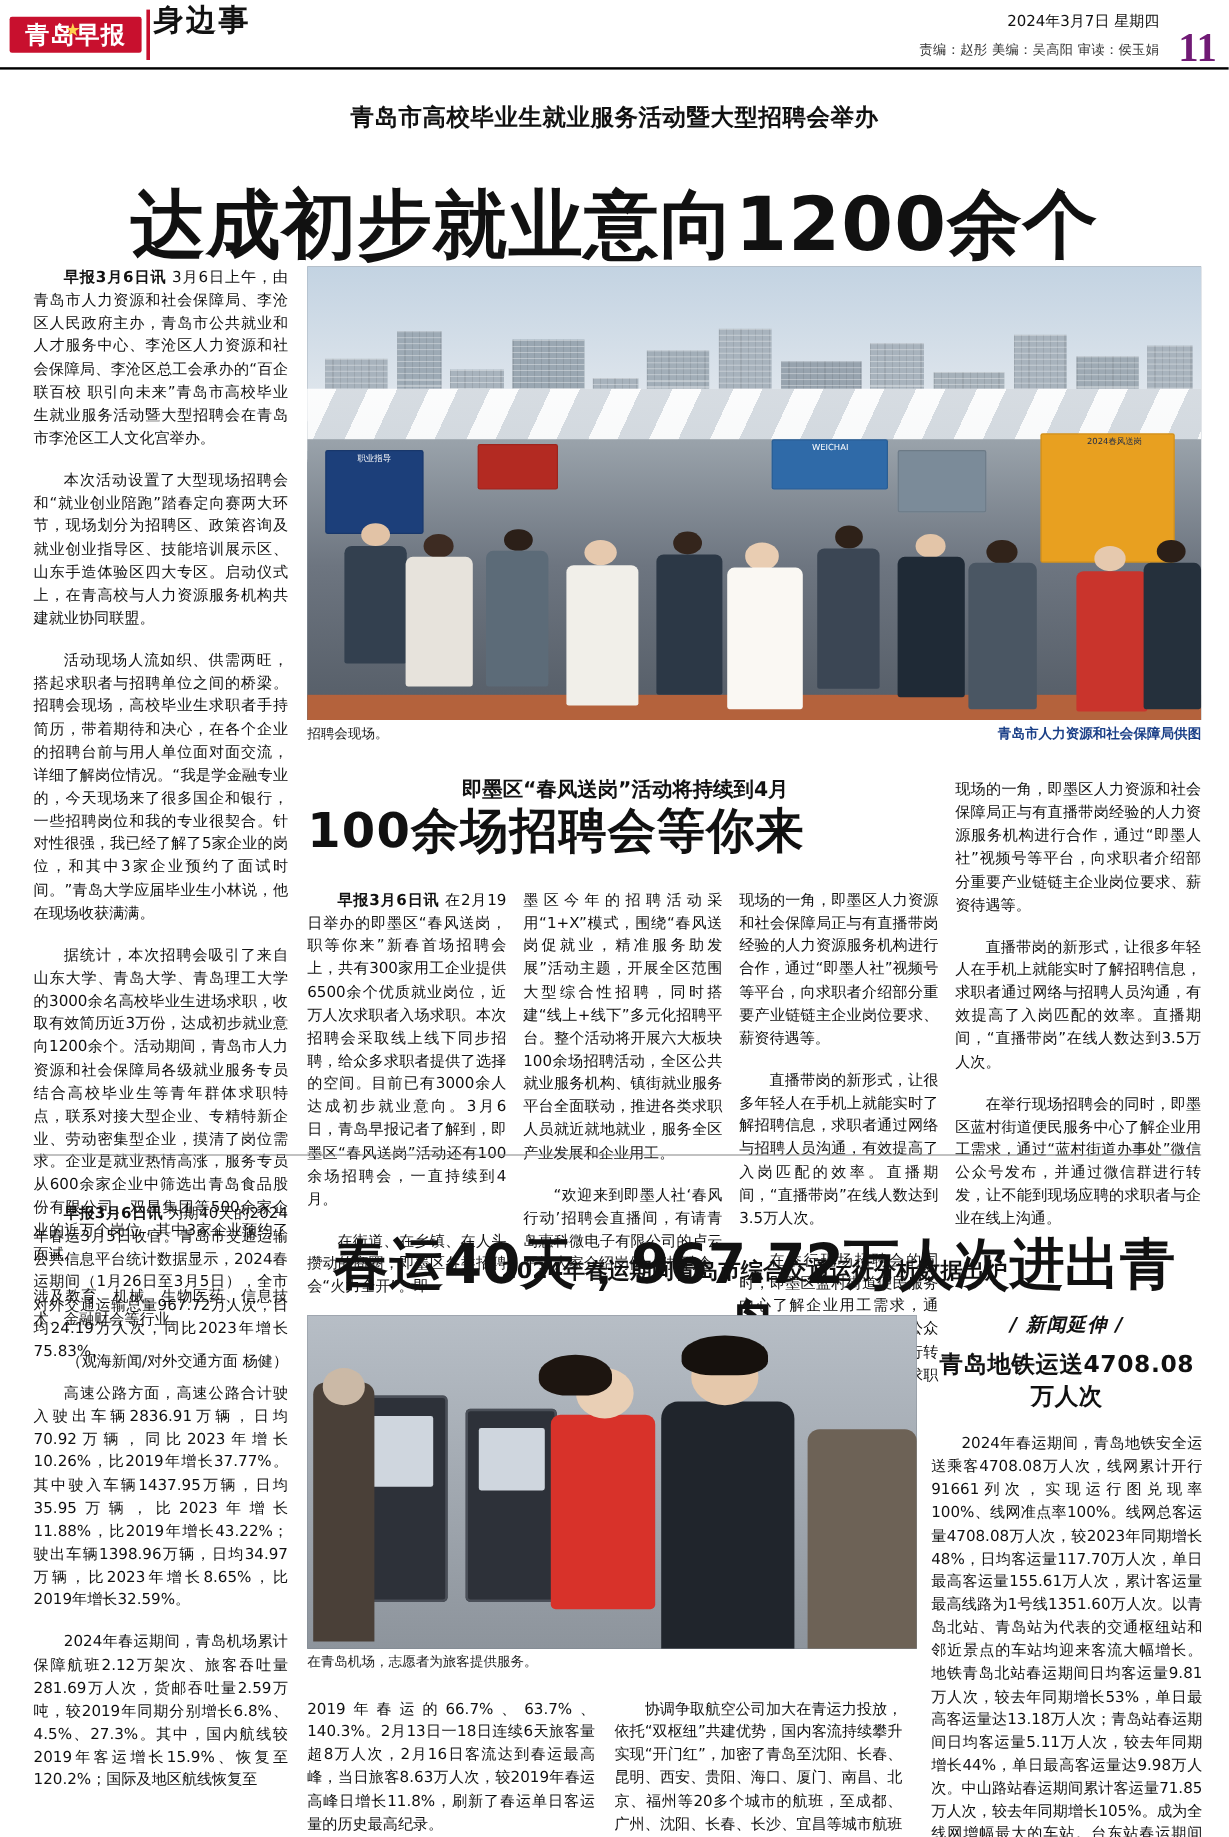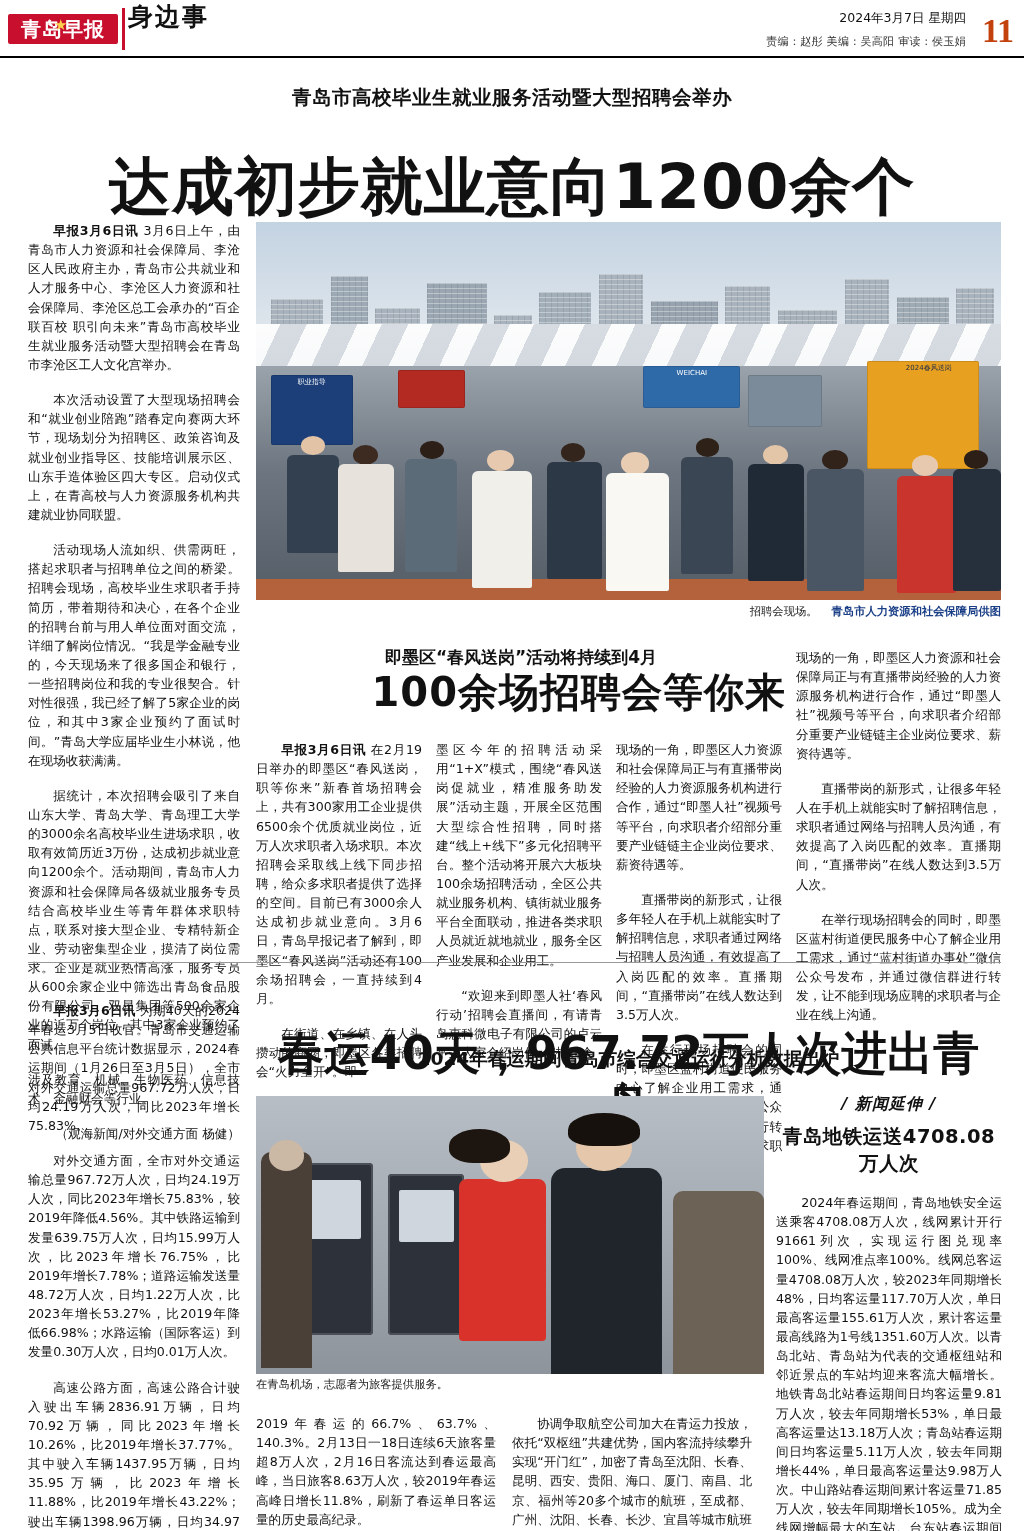--- a/index.html
+++ b/index.html
@@ -43,22 +43,22 @@
     position: absolute; left: 122px; top: 8px; width: 3px; height: 42px;
     background: #c8102e;
   }
   .mast-right {
     position: absolute; right: 58px; top: 10px;
     text-align: right;
   }
   .mast-date { font-size: 12.5px; color: #111; margin-bottom: 7px; }
   .mast-credits { font-size: 11px; color: #333; letter-spacing: .3px; }
   .page-num {
-    position: absolute; right: 10px; top: 12px;
-    font-size: 34px; color: #c2410c; font-weight: bold;
+    position: absolute; right: 10px; top: 22px;
+    font-size: 34px; color: #701a75; font-weight: bold;
     font-family: "Liberation Serif", serif;
   }
 
   
   .lead-kicker {
     position: absolute; left: 0; top: 84px; width: 1024px;
     text-align: center; font-size: 19.5px; font-weight: bold; letter-spacing: .5px;
   }
   .lead-title {
     position: absolute; left: 0; top: 112px; width: 1024px;
@@ -84,28 +84,28 @@
   #col1 { left: 28px; top: 205px; width: 212px; }
 
   
   .photo1 {
     position: absolute; left: 256px; top: 222px; width: 745px; height: 378px;
     overflow: hidden; background: #7b8896;
   }
   .cap1 {
     position: absolute; left: 256px; top: 604px; width: 745px;
     font-size: 11.3px; color: #222;
-    display: flex; justify-content: flex-end; gap: 14px;
+    display: flex; justify-content: space-between; gap: 14px;
   }
   .cap1 .credit { color: #1a3f87; font-weight: bold; }
 
   
   .sub1-title {
     position: absolute; left: 256px; top: 632px; width: 530px;
-    text-align: right; font-size: 40px; font-weight: bold; letter-spacing: 1px;
+    text-align: left; font-size: 40px; font-weight: bold; letter-spacing: 1px;
   }
   .sub1-sub {
     position: absolute; left: 256px; top: 646px; width: 530px;
     text-align: center; font-size: 17px; font-weight: bold;
   }
   #col2 { left: 256px; top: 724px; width: 166px; }
   #col3 { left: 436px; top: 724px; width: 166px; }
   #col4 { left: 616px; top: 724px; width: 166px; }
   #col5 { left: 796px; top: 632px; width: 205px; }
 
@@ -317,21 +317,20 @@
 <div class="col" id="col5">
   <p class="noind">现场的一角，即墨区人力资源和社会保障局正与有直播带岗经验的人力资源服务机构进行合作，通过“即墨人社”视频号等平台，向求职者介绍部分重要产业链链主企业岗位要求、薪资待遇等。</p>
   <p>直播带岗的新形式，让很多年轻人在手机上就能实时了解招聘信息，求职者通过网络与招聘人员沟通，有效提高了入岗匹配的效率。直播期间，“直播带岗”在线人数达到3.5万人次。</p>
   <p>在举行现场招聘会的同时，即墨区蓝村街道便民服务中心了解企业用工需求，通过“蓝村街道办事处”微信公众号发布，并通过微信群进行转发，让不能到现场应聘的求职者与企业在线上沟通。</p>
 </div>
 
 <div class="divider d1"></div>
 
 <div class="col" id="col6">
   <p><span class="lead-in">早报3月6日讯</span> <span>为期40天的2024年春运3月5日收官。青岛市交通运输公共信息平台统计数据显示，2024春运期间（1月26日至3月5日），全市对外交通运输总量967.72万人次，日均24.19万人次，同比2023年增长75.83%。</span></p>
-  <p>对外交通方面，全市对外交通运输总量967.72万人次，日均24.19万人次，同比2023年增长75.83%，较2019年降低4.56%。其中铁路运输到发量639.75万人次，日均15.99万人次，比2023年增长76.75%，比2019年增长7.78%；道路运输发送量48.72万人次，日均1.22万人次，比2023年增长53.27%，比2019年降低66.98%；水路运输（国际客运）到发量0.30万人次，日均0.01万人次。</p>
   <p>高速公路方面，高速公路合计驶入驶出车辆2836.91万辆，日均70.92万辆，同比2023年增长10.26%，比2019年增长37.77%。其中驶入车辆1437.95万辆，日均35.95万辆，比2023年增长11.88%，比2019年增长43.22%；驶出车辆1398.96万辆，日均34.97万辆，比2023年增长8.65%，比2019年增长32.59%。</p>
   <p>2024年春运期间，青岛机场累计保障航班2.12万架次、旅客吞吐量281.69万人次，货邮吞吐量2.59万吨，较2019年同期分别增长6.8%、4.5%、27.3%。其中，国内航线较2019年客运增长15.9%、恢复至120.2%；国际及地区航线恢复至</p>
 </div>
 
 <h2 class="a2-title">春运40天，967.72万人次进出青岛</h2>
 <div class="a2-sub">2024年春运期间青岛市综合交通运行分析数据出炉</div>
 
 <div class="photo2">
   <div class="p2-bg"></div>
   <div class="p2-kiosk" style="left:6%;top:24%;width:17%;height:62%;">

